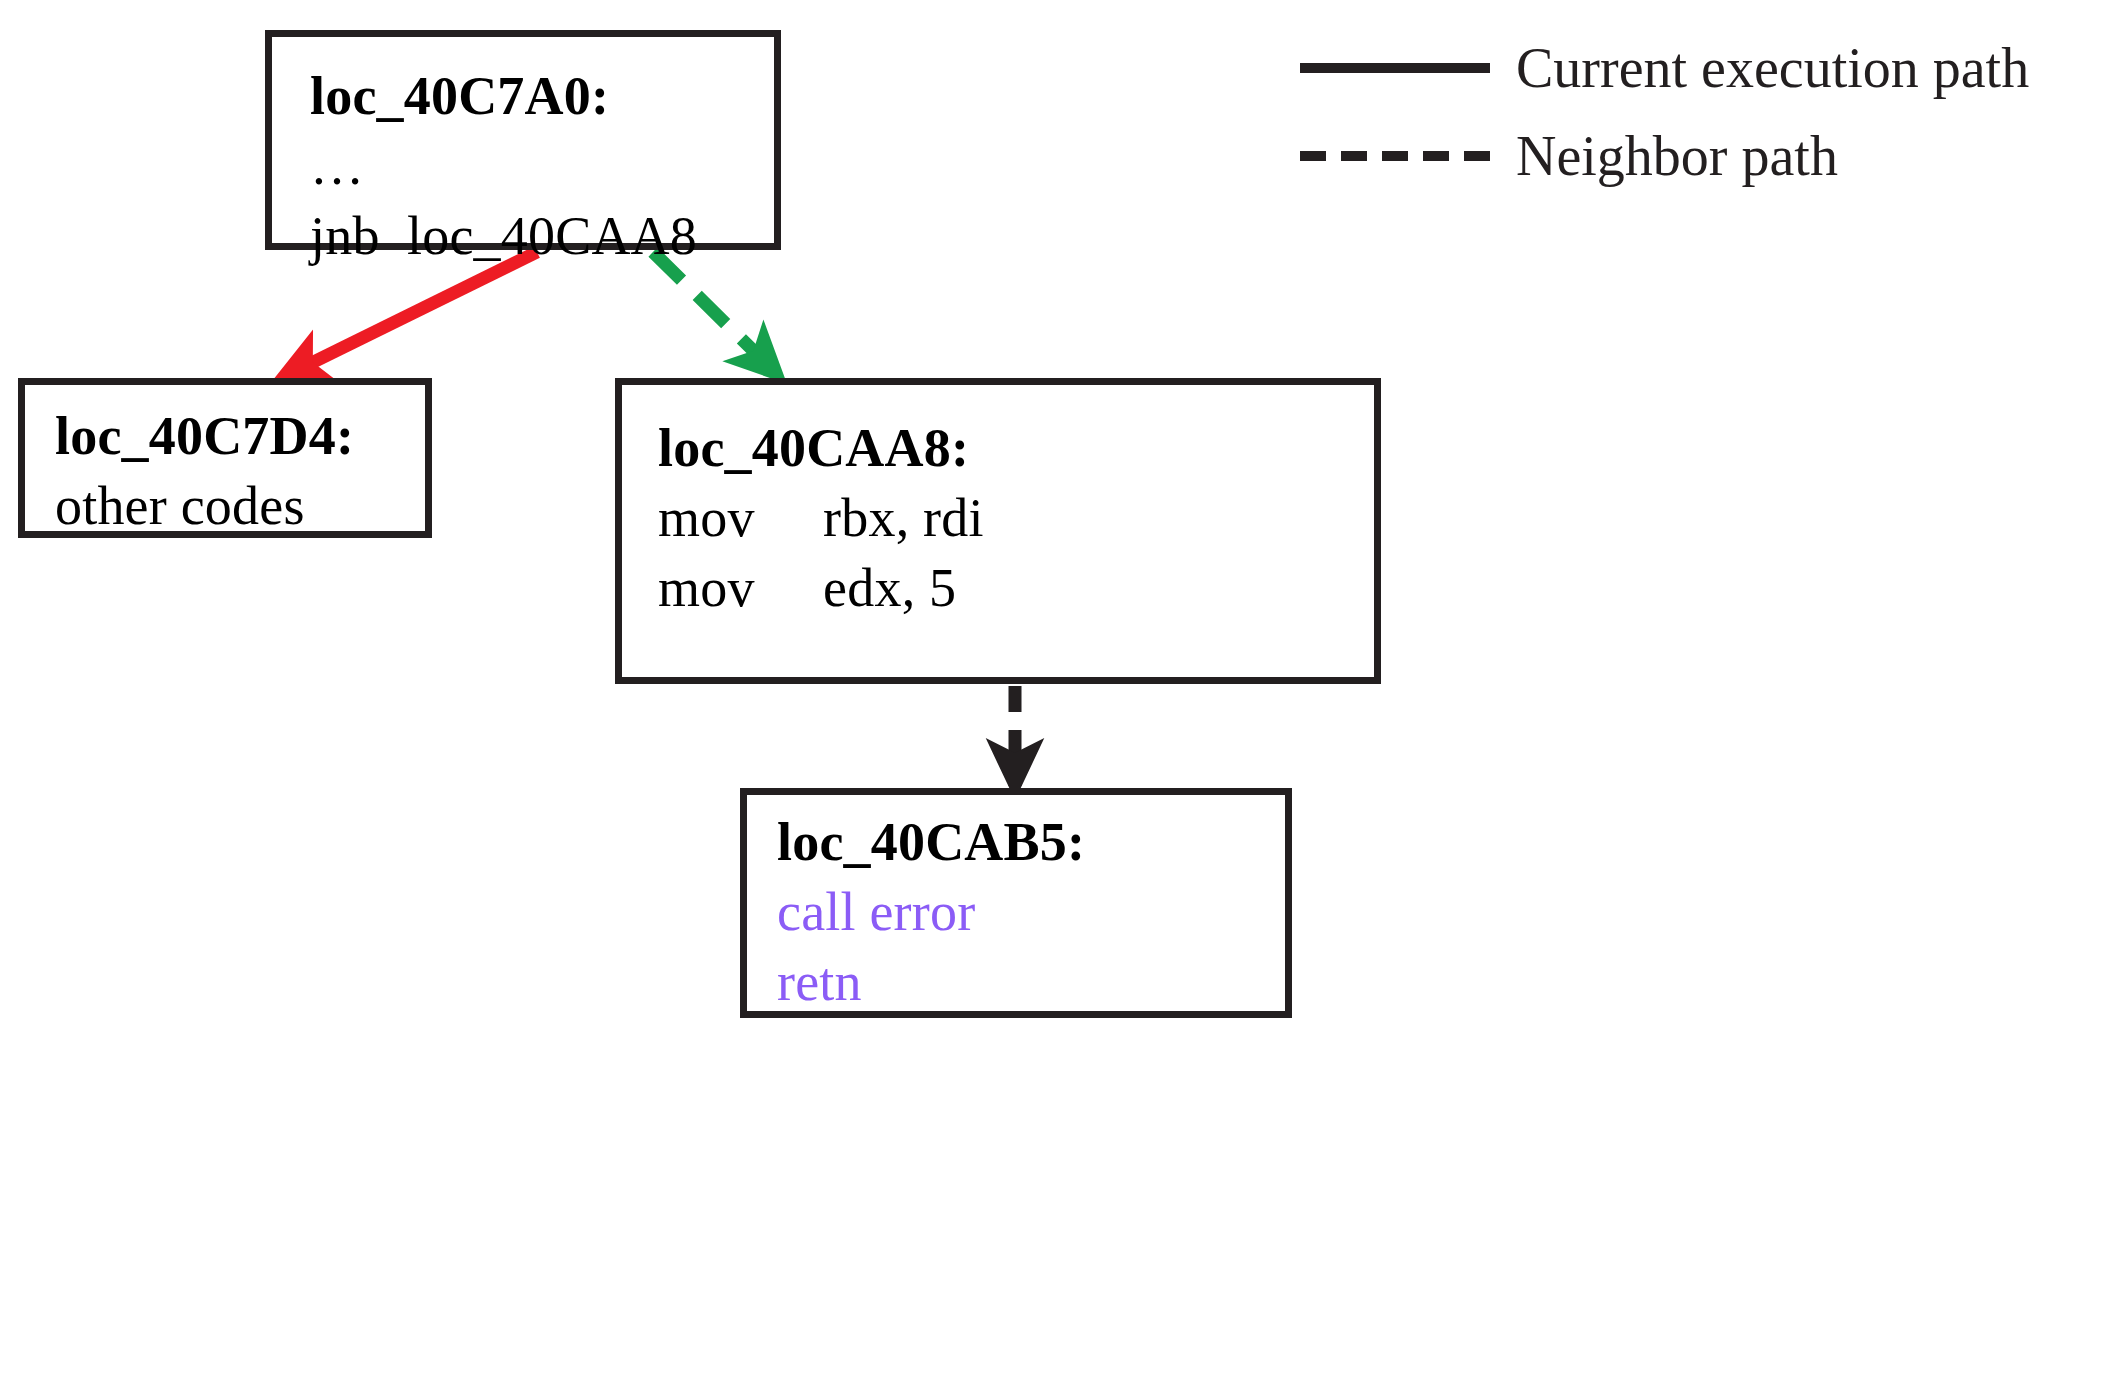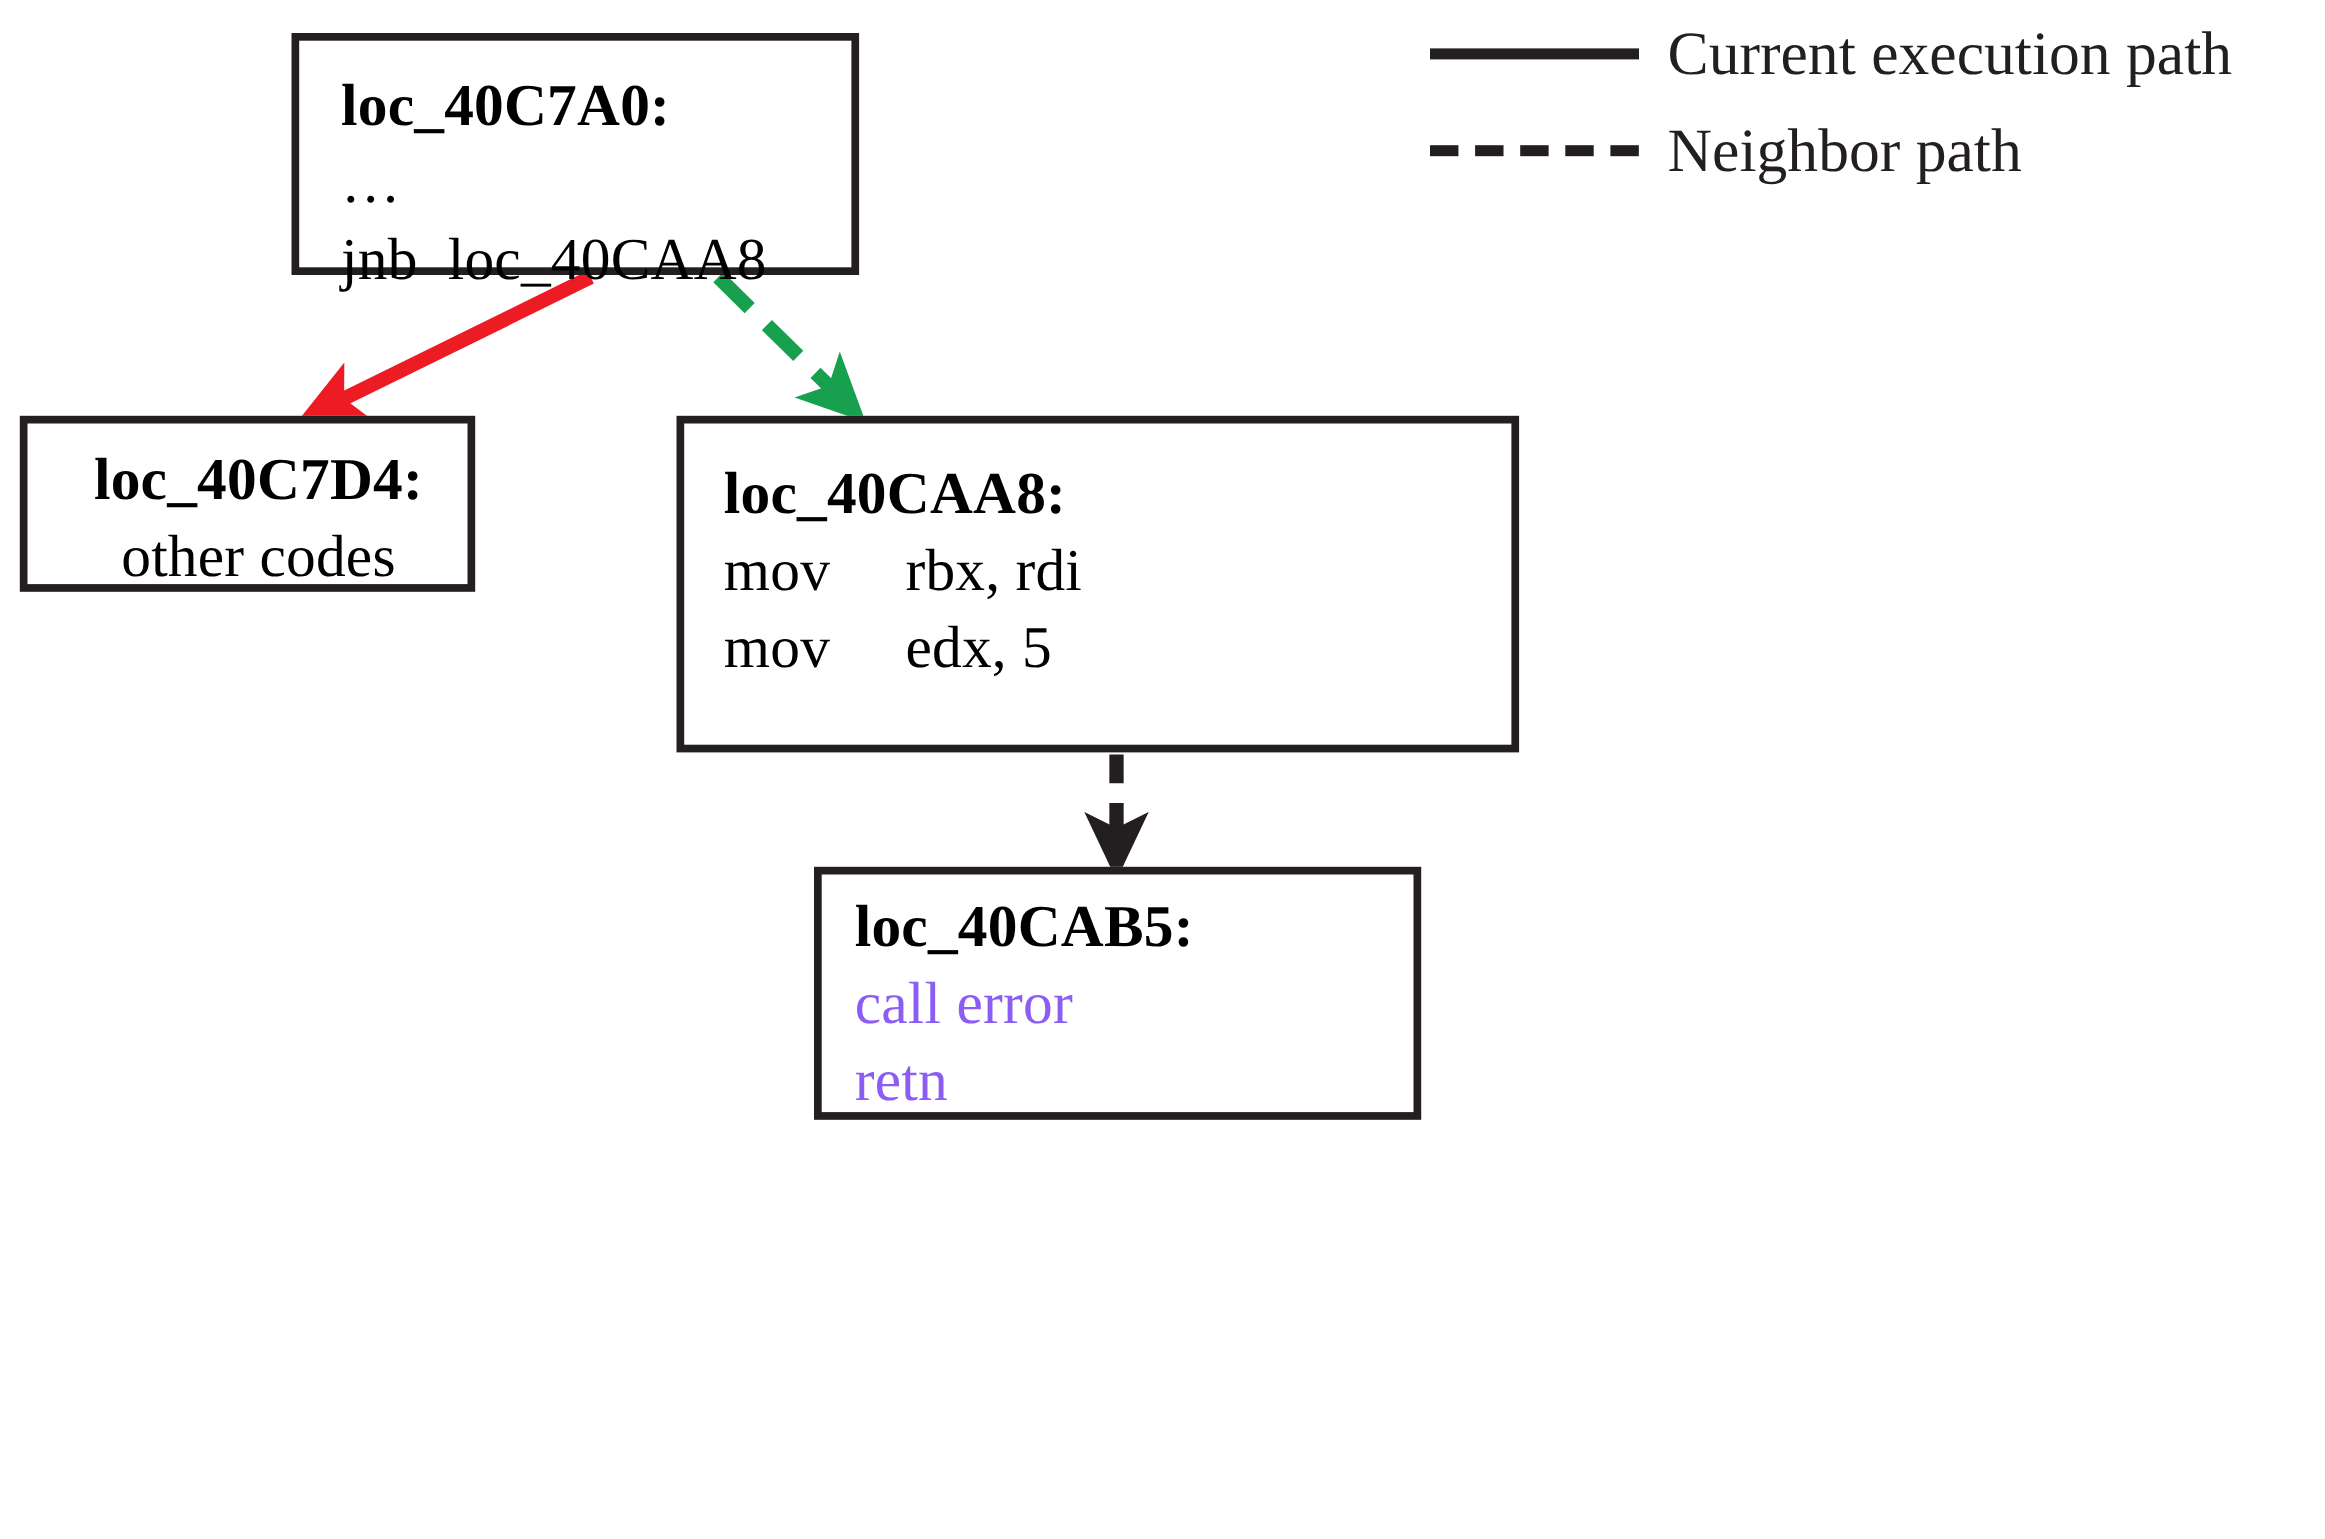--- a/index.html
+++ b/index.html
@@ -49,21 +49,21 @@
     letter-spacing: 3px;
   }
 
   
   #block-40c7a0 {
     left: 265px;  top: 30px;   width: 516px;  height: 220px;
   }
   #block-40c7a0 .lines { top: 24px; left: 38px; }
 
   #block-40c7d4 {
-    left: 18px;   top: 378px;  width: 414px;  height: 160px; text-align: center;
+    left: 18px;   top: 378px;  width: 414px;  height: 160px;
   }
   #block-40c7d4 .lines { top: 16px; left: 30px; }
 
   #block-40caa8 {
     left: 615px;  top: 378px;  width: 766px;  height: 306px;
   }
   #block-40caa8 .lines { top: 28px; left: 36px; }
 
   #block-40cab5 {
     left: 740px;  top: 788px;  width: 552px;  height: 230px;
@@ -87,21 +87,21 @@
     line-height: 58px;
     white-space: nowrap;
   }
   #edge-label-89  { left: 228px;  top: 382px;  color: #ed1c24; }
   #edge-label-197 { left: 1042px; top: 382px;  color: #17a04d; }
 
   
   #legend {
     position: absolute;
     left: 1300px;
-    top: 5px;
+    top: 24px;
     width: 800px;
   }
   .legend-row {
     display: flex;
     align-items: center;
     height: 88px;
   }
   .legend-swatch {
     width: 190px;
     height: 10px;

